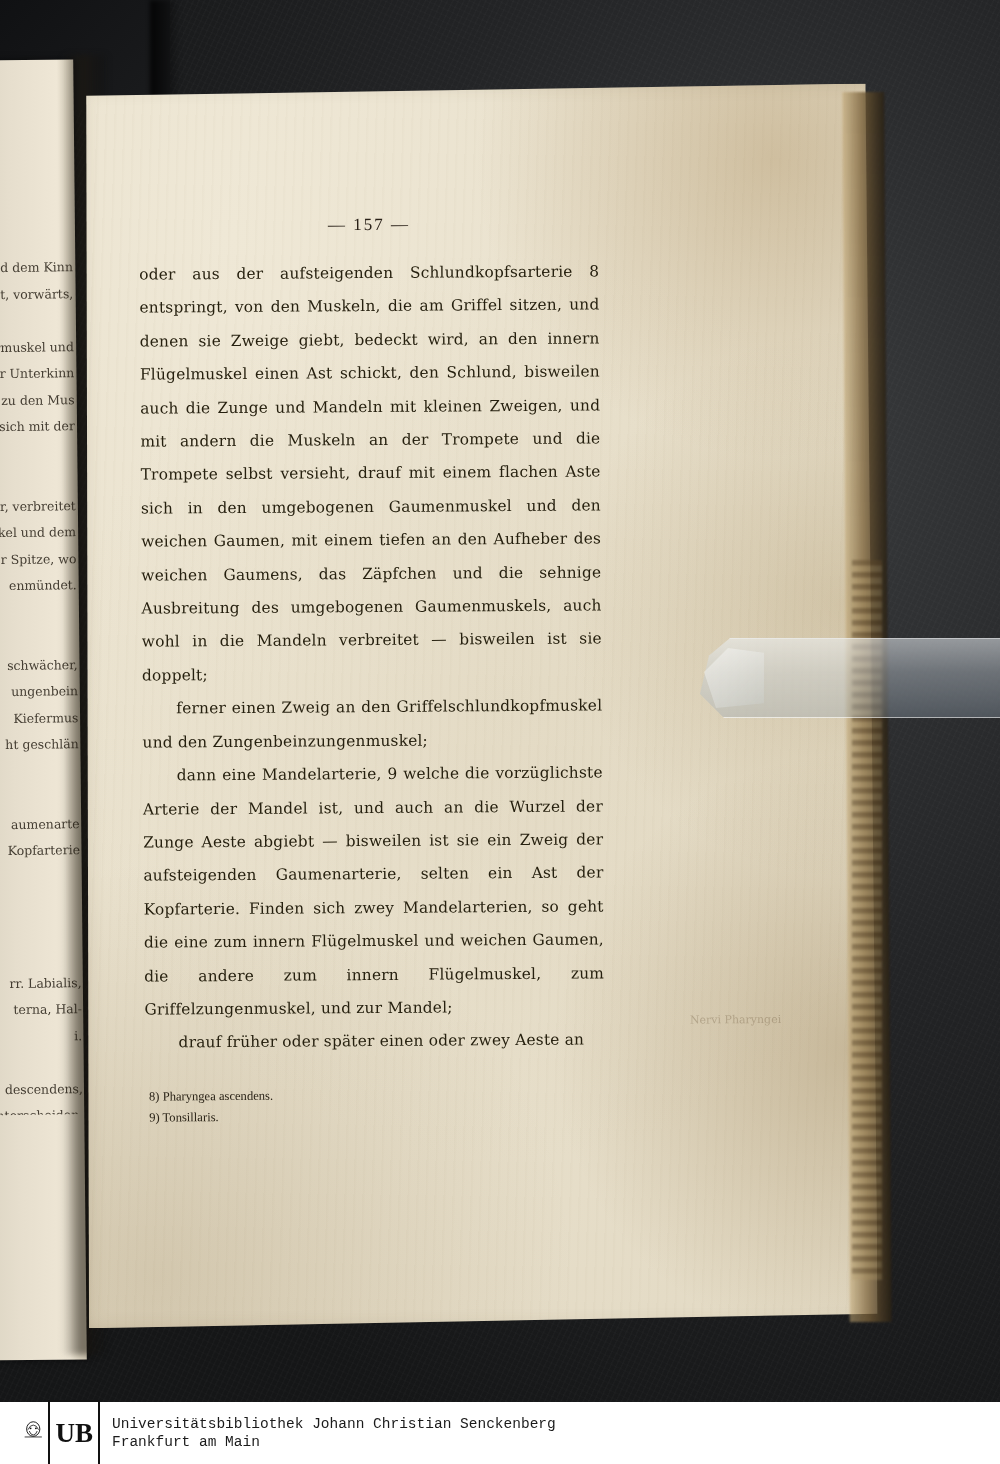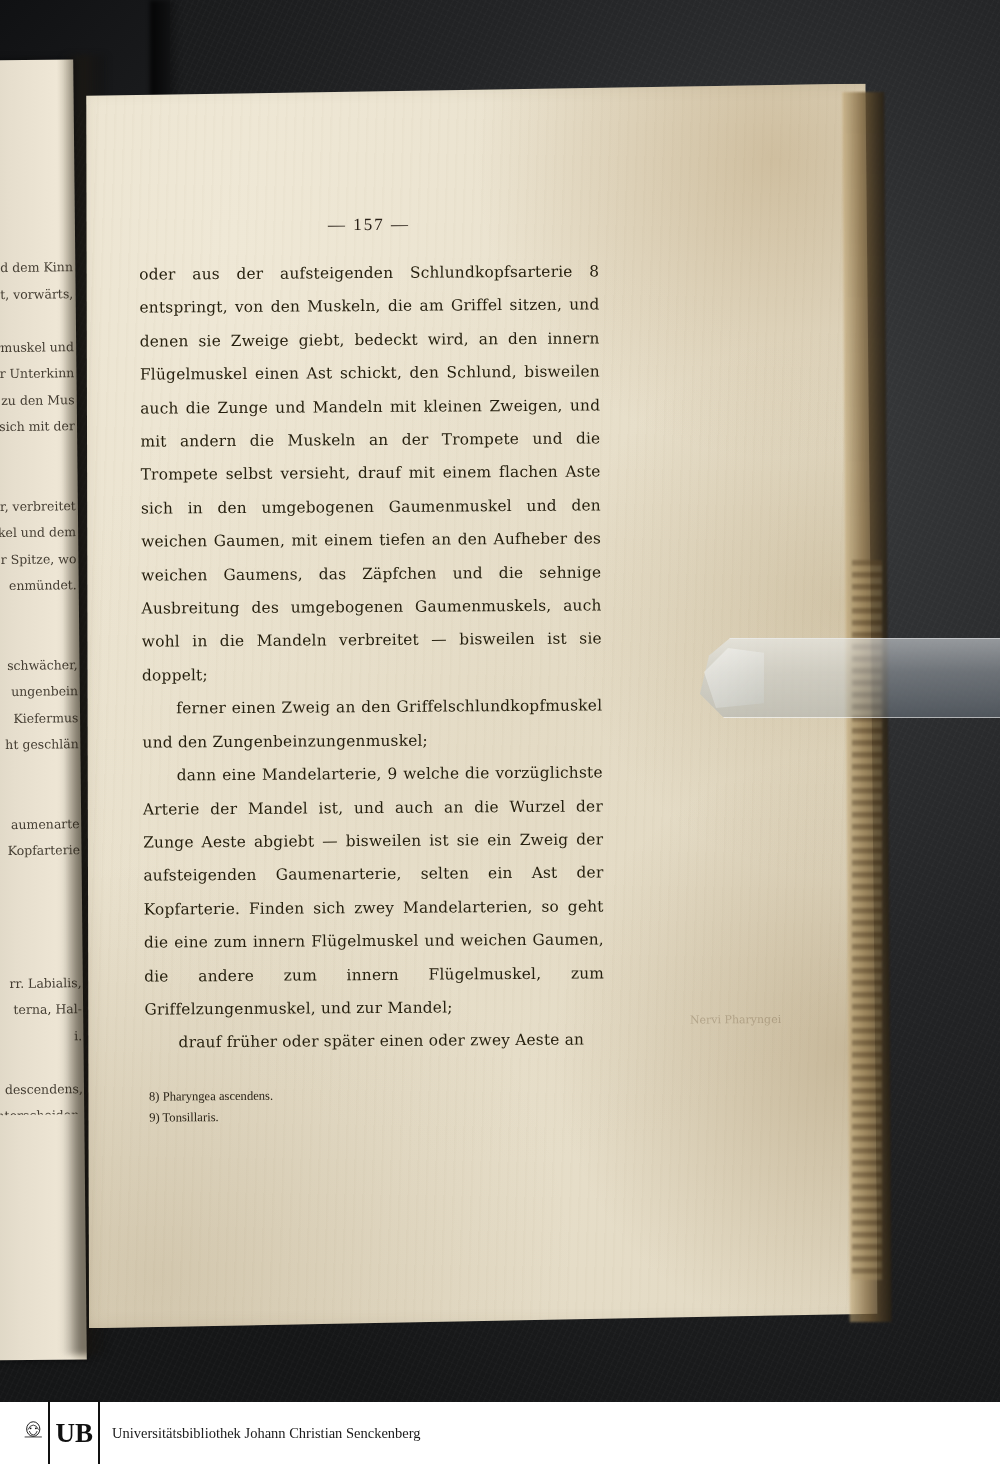--- a/index.html
+++ b/index.html
@@ -225,21 +225,21 @@
   }
   .logo {
     width: 78px;
     height: 40px;
     display: flex;
     align-items: center;
     gap: 4px;
   }
   .logo svg { display: block; }
   .footer-text {
-    font-family: Liberation Serif, serif;
+    font-family: Liberation Mono, monospace;
     font-size: 14.5px;
     line-height: 18px;
     color: #1b1b1b;
   }
   .footer-text .l2 { display: block; }
 
   
   .board {
     position: absolute;
     left: 0; top: 0;
@@ -329,16 +329,17 @@
         <path d="M9 14 q3 -7 8 -7 q5 0 8 7" fill="none" stroke="#111" stroke-width="1.2"></path>
         <path d="M11 16 q2 6 6 6 q4 0 6 -6" fill="none" stroke="#111" stroke-width="1.2"></path>
         <circle cx="13" cy="12" r="1.4" fill="#111"></circle>
         <circle cx="21" cy="12" r="1.4" fill="#111"></circle>
         <path d="M4 25 h26" stroke="#111" stroke-width="1.2"></path>
       </svg>
       <span style="font-family:'Liberation Serif',serif;font-size:27px;font-weight:bold;color:#111;border:2px solid #111;padding:16px 5px;line-height:30px;">UB</span>
     </div>
     <div class="footer-text">
       <span>Universitätsbibliothek Johann Christian Senckenberg</span>
+      <span class="l2">Frankfurt am Main</span>
     </div>
   </div>
 
 </div>
 
 </body></html>

